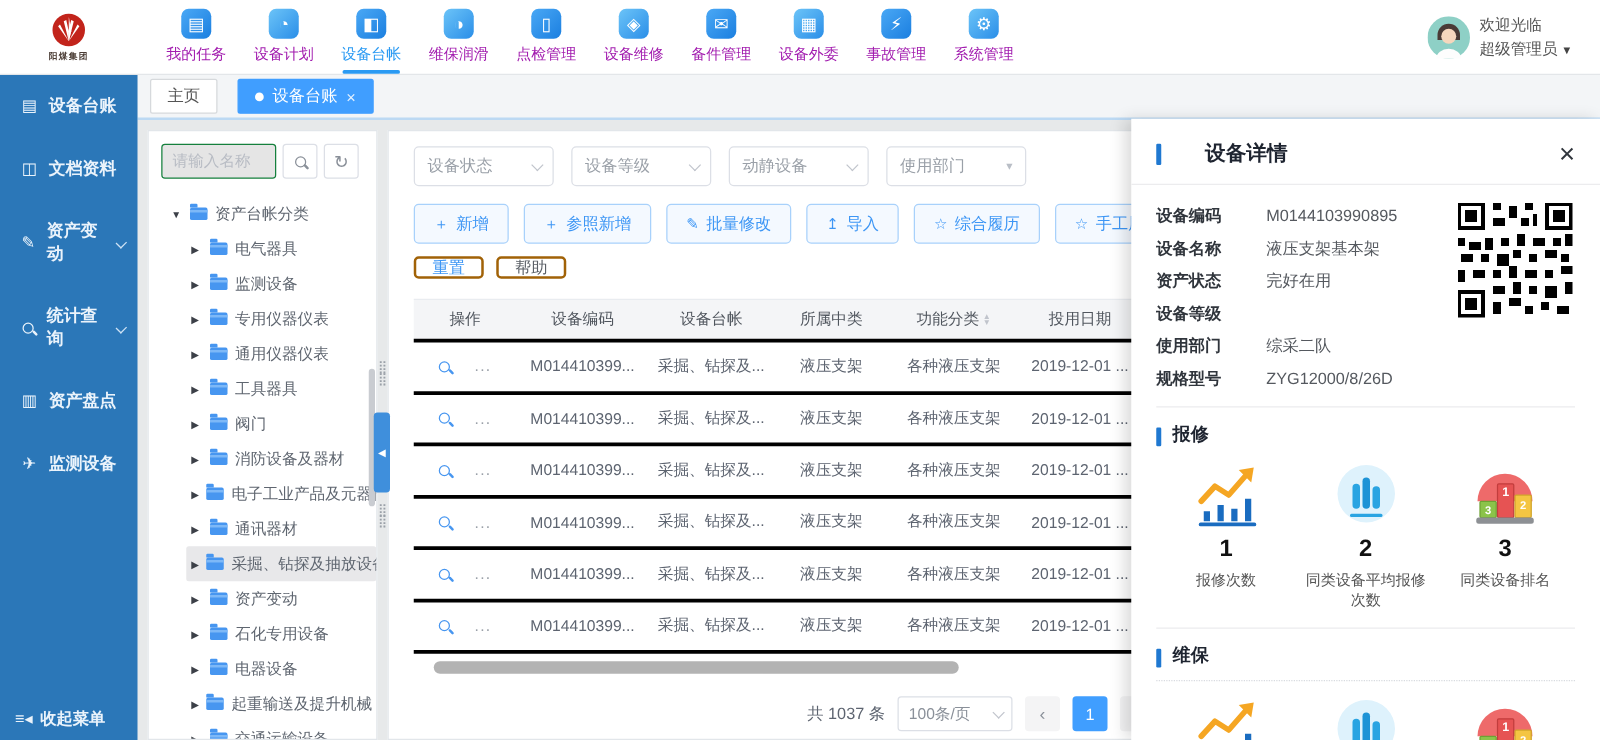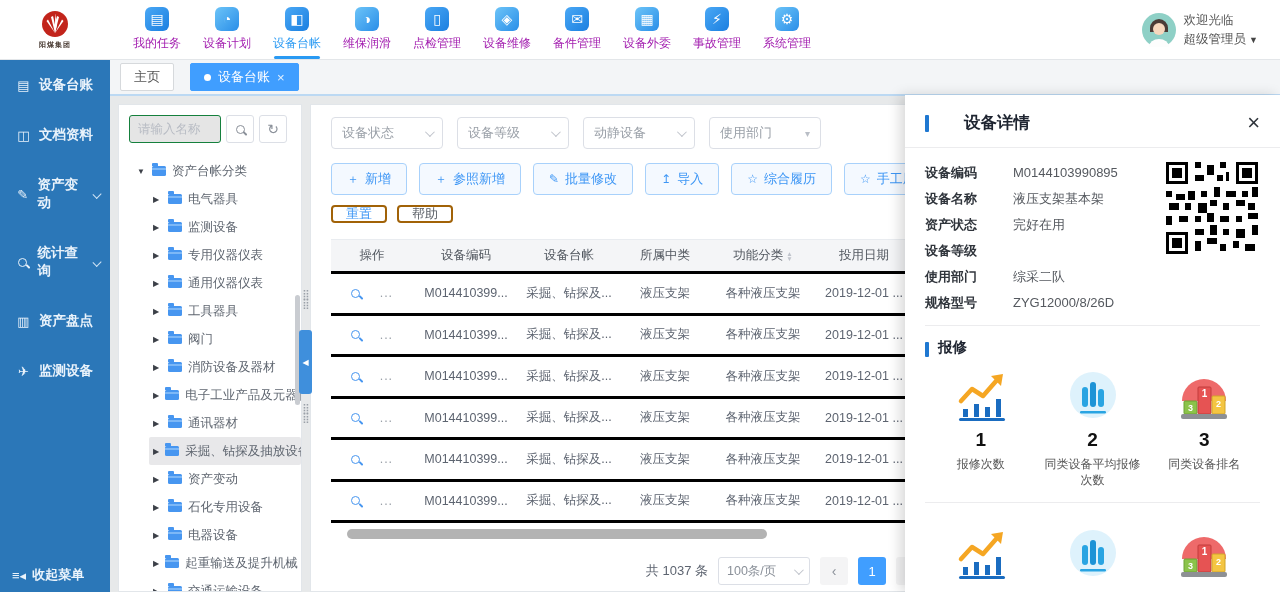--- a/index.html
+++ b/index.html
@@ -643,20 +643,24 @@
               <text x="42.5" y="36" font-size="9" fill="#fff" text-anchor="middle" font-weight="bold">2</text>
               <rect x="5" y="43" width="46" height="5" rx="2" fill="#8d9094"></rect>
             </svg>
             <div class="stat-num">3</div>
             <div class="stat-label">同类设备排名</div>
           </div>
         </div>
       </div>
 
       <div class="sec dotted-under">
+        <div class="sec-head">
+          <span class="bluebar" style="height:15px"></span>
+          <span class="sec-title">维保</span>
+        </div>
         <div class="stats">
           <div class="stat">
             <svg width="56" height="52" viewBox="0 0 56 52">
               <rect x="10" y="38" width="5" height="8" fill="#1a6cc0"></rect>
                 <rect x="21" y="33" width="5" height="13" fill="#1a6cc0"></rect>
               <rect x="32" y="36" width="5" height="10" fill="#1a6cc0"></rect>
                 <rect x="43" y="28" width="5" height="18" fill="#1a6cc0"></rect>
               <rect x="6" y="47" width="46" height="3" rx="1.5" fill="#1a6cc0"></rect>
               <polyline points="8,30 19,18 30,25 44,9" fill="none" stroke="#f5a623" stroke-width="4.5" stroke-linecap="round" stroke-linejoin="round"></polyline>
               <path d="M38 5 L50 3 L48 15 Z" fill="#f5a623"></path>

